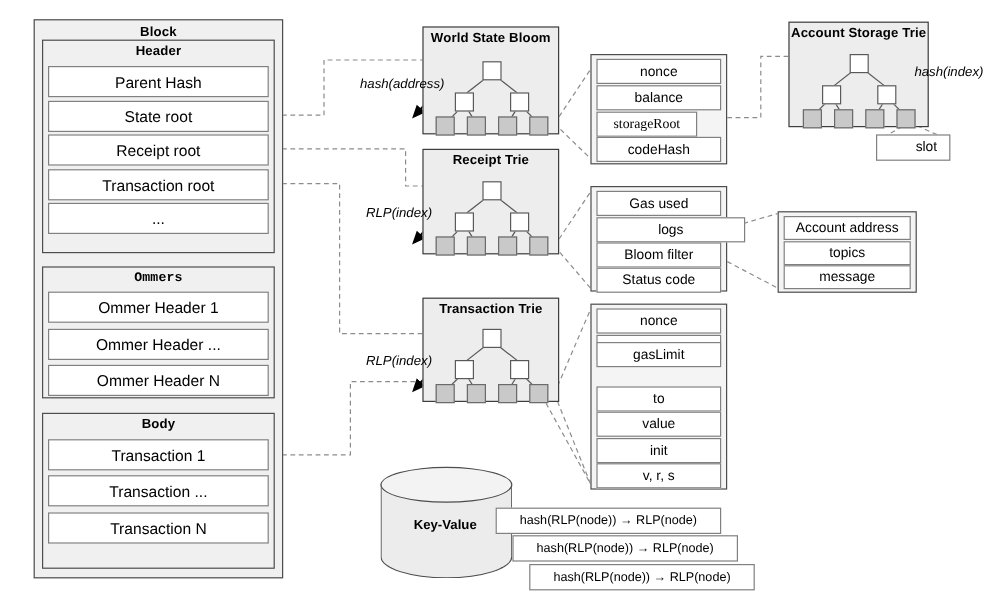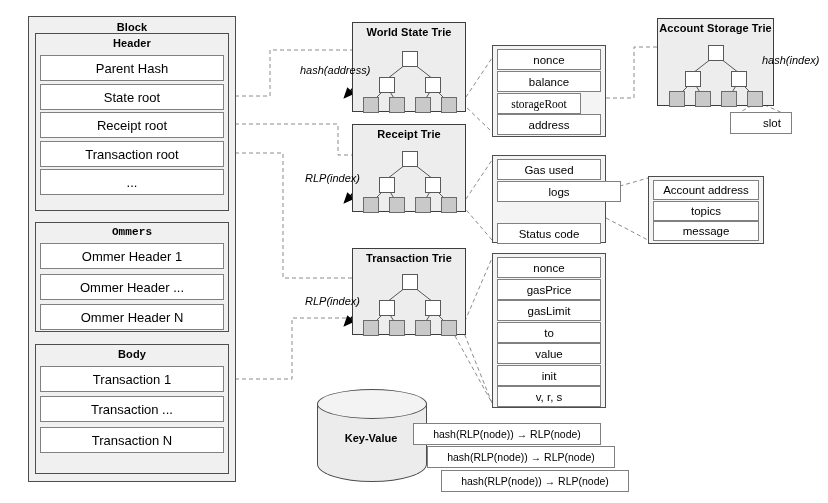--- a/index.html
+++ b/index.html
@@ -177,21 +177,21 @@
   <div class="abs field" style="left:40px; top:304px; width:184px; height:26px;">Ommer Header N</div>
 
   <div class="abs panel" style="left:35px; top:344px; width:194px; height:130px;">
     <div class="panel-title" style="padding-top:2px;">Body</div>
   </div>
   <div class="abs field" style="left:40px; top:366px; width:184px; height:26px;">Transaction 1</div>
   <div class="abs field" style="left:40px; top:427px; width:184px; height:26px;">Transaction N</div>
   <div class="abs field" style="left:40px; top:396px; width:184px; height:26px;">Transaction ...</div>
 
   <div class="abs trie" style="left:352px; top:22px; width:114px; height:90px;">
-    <div class="trie-title">World State Trie</div>
+    <div class="trie-title">World State Bloom</div>
     <svg width="114" height="70" style="position:absolute;left:0;top:20px;" xmlns="http://www.w3.org/2000/svg">
       <g stroke="#555" stroke-width="1" fill="none">
         <path d="M57,18 L34,36"></path>
           <path d="M57,18 L80,36"></path>
         <path d="M34,44 L18,60"></path>
           <path d="M34,44 L44,60"></path>
         <path d="M80,44 L70,60"></path>
           <path d="M80,44 L96,60"></path>
       </g>
     </svg>
@@ -270,36 +270,37 @@
     <div class="node leaf" style="left:89px; top:72px; width:16px; height:16px;"></div>
   </div>
   <div class="edge-label" style="left:762px; top:54px;">hash(index)</div>
 
   <div class="abs field small" style="left:730px; top:112px; width:62px; height:22px;padding-left:22px;">slot</div>
 
   <div class="abs panel" style="left:492px; top:45px; width:114px; height:92px; background:#f4f4f4;"></div>
   <div class="abs field small" style="left:497px; top:49px; width:104px; height:21px;">nonce</div>
   <div class="abs field small" style="left:497px; top:71px; width:104px; height:21px;">balance</div>
   <div class="abs field small" style="left:497px; top:93px; width:84px; height:21px;font-family:Liberation Serif, serif;">storageRoot</div>
-  <div class="abs field small" style="left:497px; top:114px; width:104px; height:21px;">address</div>
+  <div class="abs field small" style="left:497px; top:114px; width:104px; height:21px;">codeHash</div>
 
   <div class="abs panel" style="left:492px; top:155px; width:114px; height:88px; background:#f4f4f4;"></div>
   <div class="abs field small" style="left:497px; top:159px; width:104px; height:21px;text-align:center;">Gas used</div>
   <div class="abs field small" style="left:497px; top:181px; width:124px; height:21px;">logs</div>
+  <div class="abs field small" style="left:497px; top:202px; width:104px; height:21px;">Bloom filter</div>
   <div class="abs field small" style="left:497px; top:223px; width:104px; height:21px;">Status code</div>
 
   <div class="abs panel" style="left:648px; top:176px; width:116px; height:68px; background:#f4f4f4;"></div>
   <div class="abs field small" style="left:653px; top:180px; width:106px; height:20px;">Account address</div>
   <div class="abs field small" style="left:653px; top:201px; width:106px; height:20px;">topics</div>
   <div class="abs field small" style="left:653px; top:221px; width:106px; height:20px;">message</div>
 
   <div class="abs panel" style="left:492px; top:253px; width:114px; height:155px; background:#f4f4f4;"></div>
   <div class="abs field small" style="left:497px; top:257px; width:104px; height:21px;">nonce</div>
   <div class="abs field small" style="left:497px; top:279px; width:104px; height:21px;">gasPrice</div>
-  <div class="abs field small" style="left:497px; top:300px; width:104px; height:21px;">gasLimit</div>
+  <div class="abs field small" style="left:497px; top:285px; width:104px; height:21px;">gasLimit</div>
   <div class="abs field small" style="left:497px; top:322px; width:104px; height:21px;">to</div>
   <div class="abs field small" style="left:497px; top:343px; width:104px; height:21px;">value</div>
   <div class="abs field small" style="left:497px; top:365px; width:104px; height:21px;">init</div>
   <div class="abs field small" style="left:497px; top:386px; width:104px; height:21px;">v, r, s</div>
 
   <div class="cyl-body" style="left:317px; top:403px; width:108px; height:78px;"></div>
   <div class="cyl-top" style="left:317px; top:389px; width:108px; height:28px;"></div>
   <div class="cyl-label" style="left:317px; top:432px; width:108px;">Key-Value</div>
 
   <div class="abs field tiny" style="left:413px; top:423px; width:188px; height:22px;">hash(RLP(node)) → RLP(node)</div>

